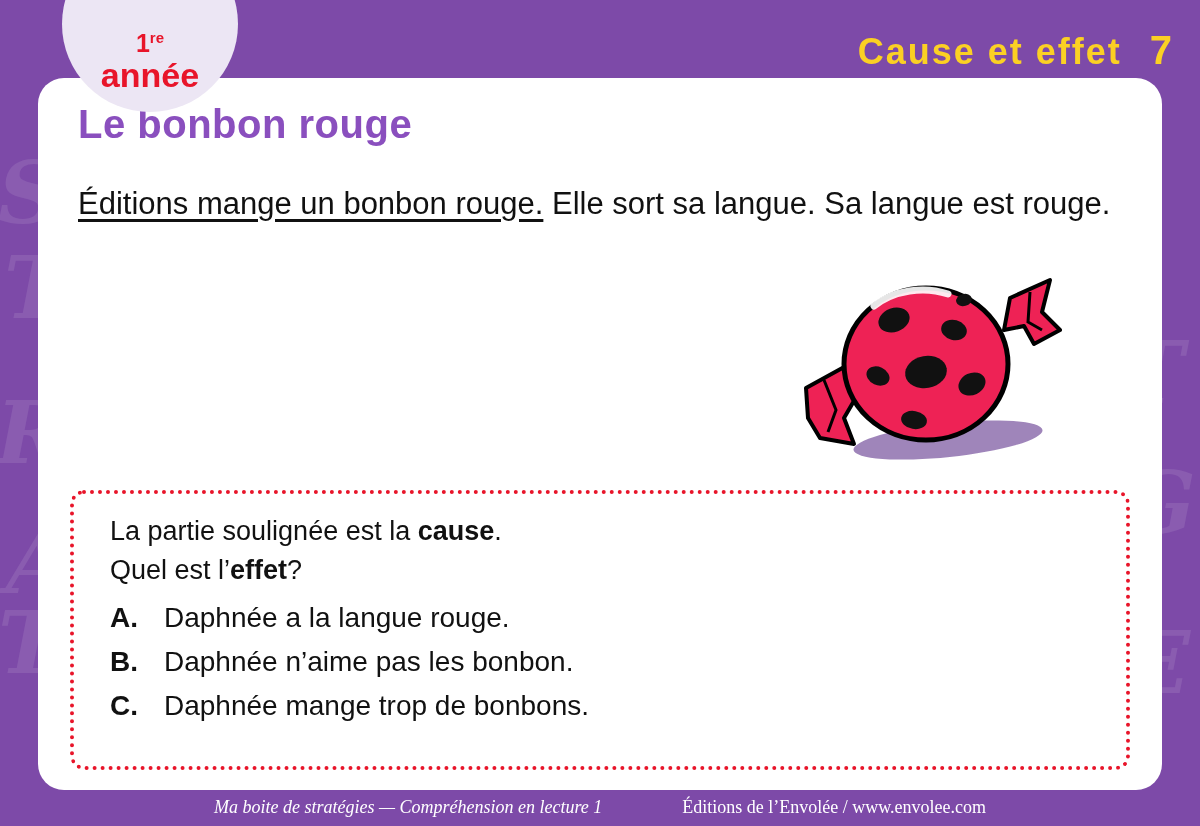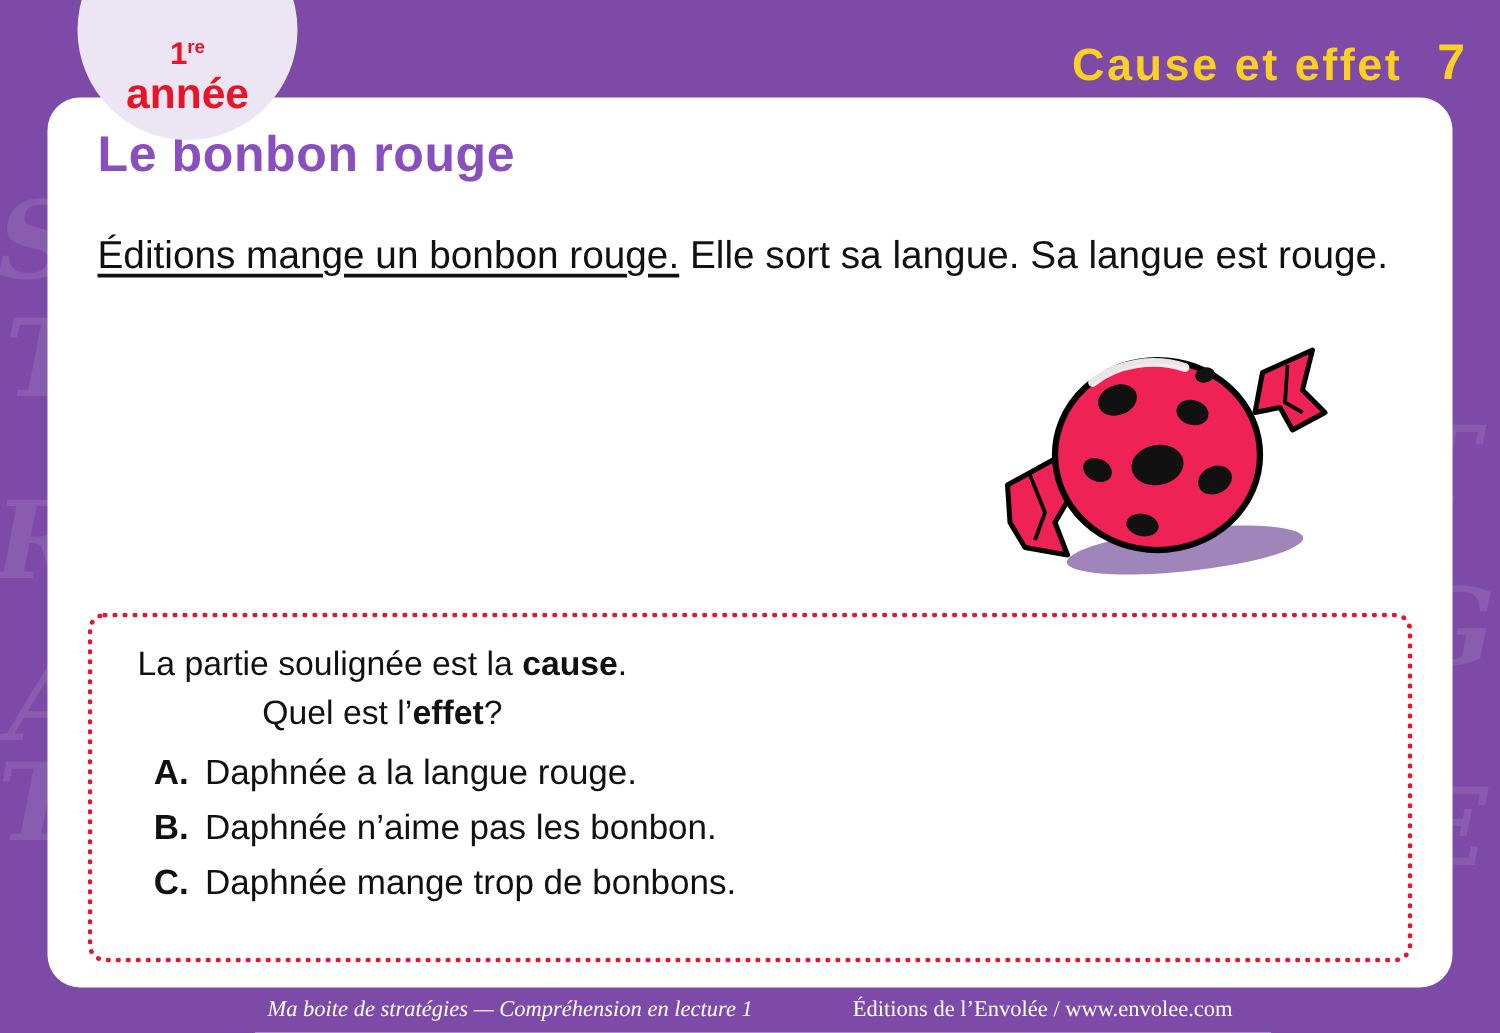--- a/index.html
+++ b/index.html
@@ -155,21 +155,20 @@
   
   .qbox {
     position: absolute;
     left: 32px;
     top: 412px;
     width: 1060px;
     height: 280px;
     border: 4px dotted #e8152a;
     border-radius: 14px;
     box-sizing: border-box;
-    text-align: center;
   }
   .q-lines {
     position: absolute;
     left: 36px;
     top: 18px;
     font-size: 27px;
     color: #111;
     line-height: 1.45;
   }
   .q-lines b { font-weight: bold; }

